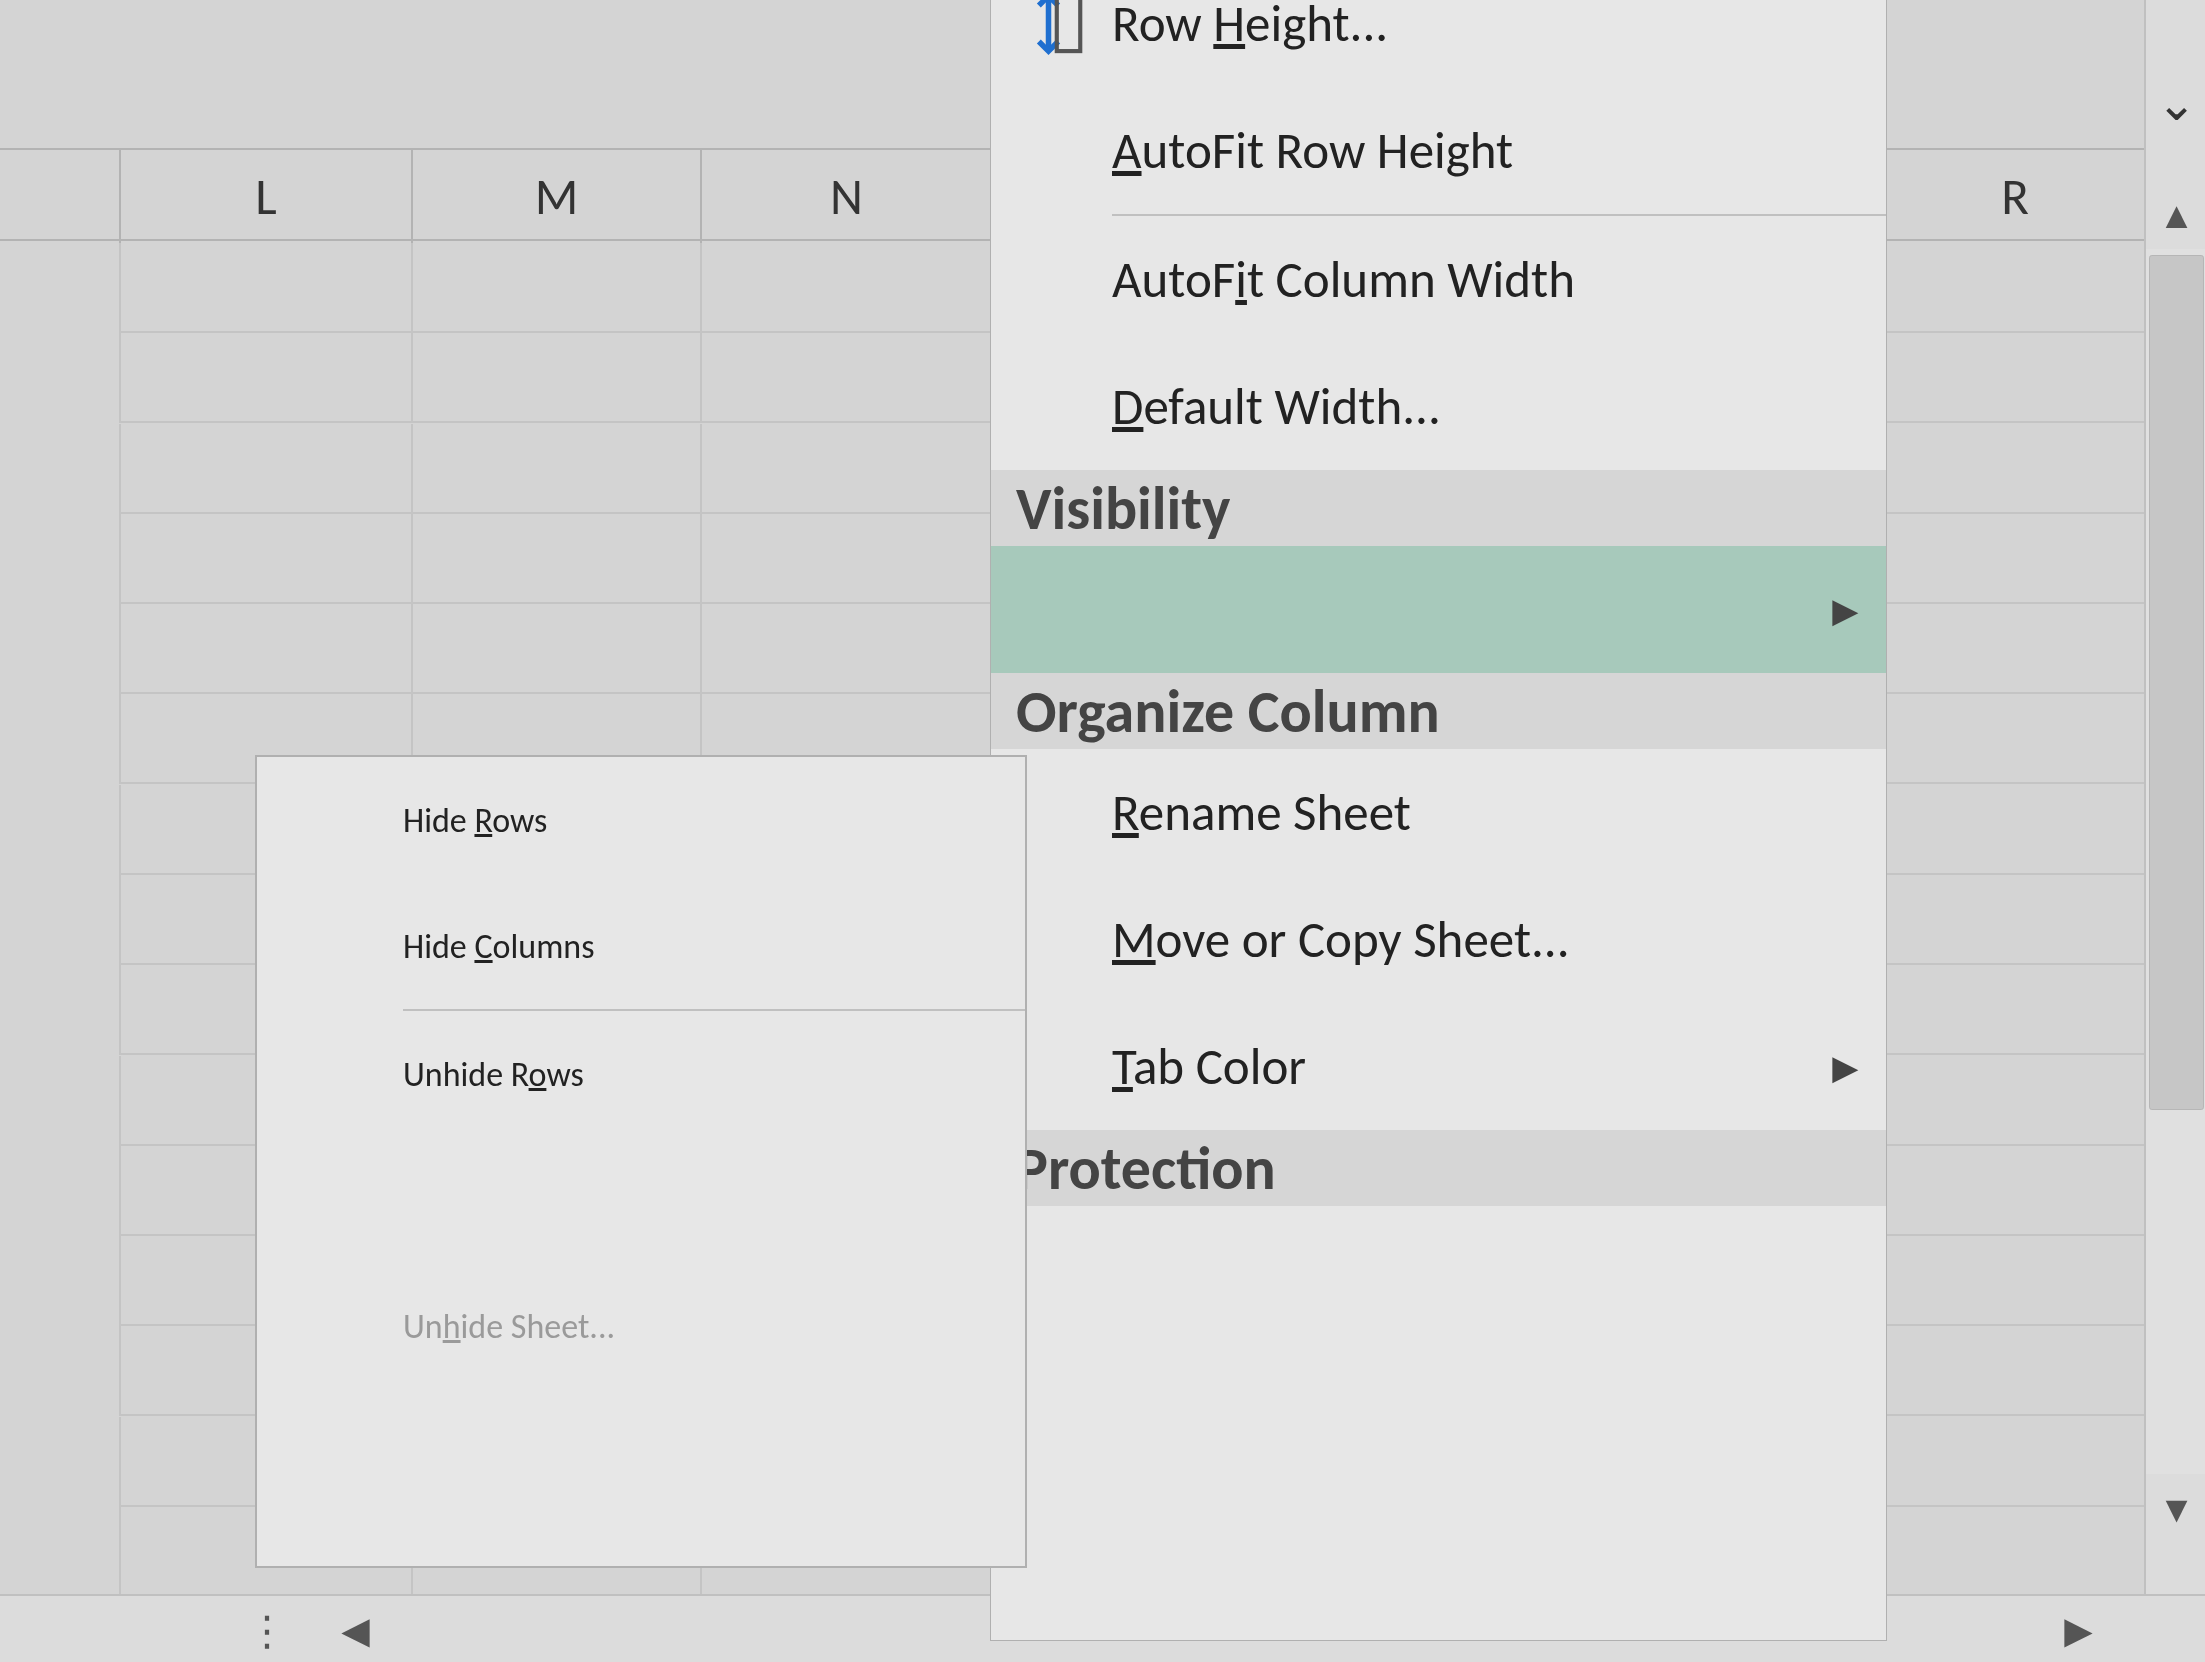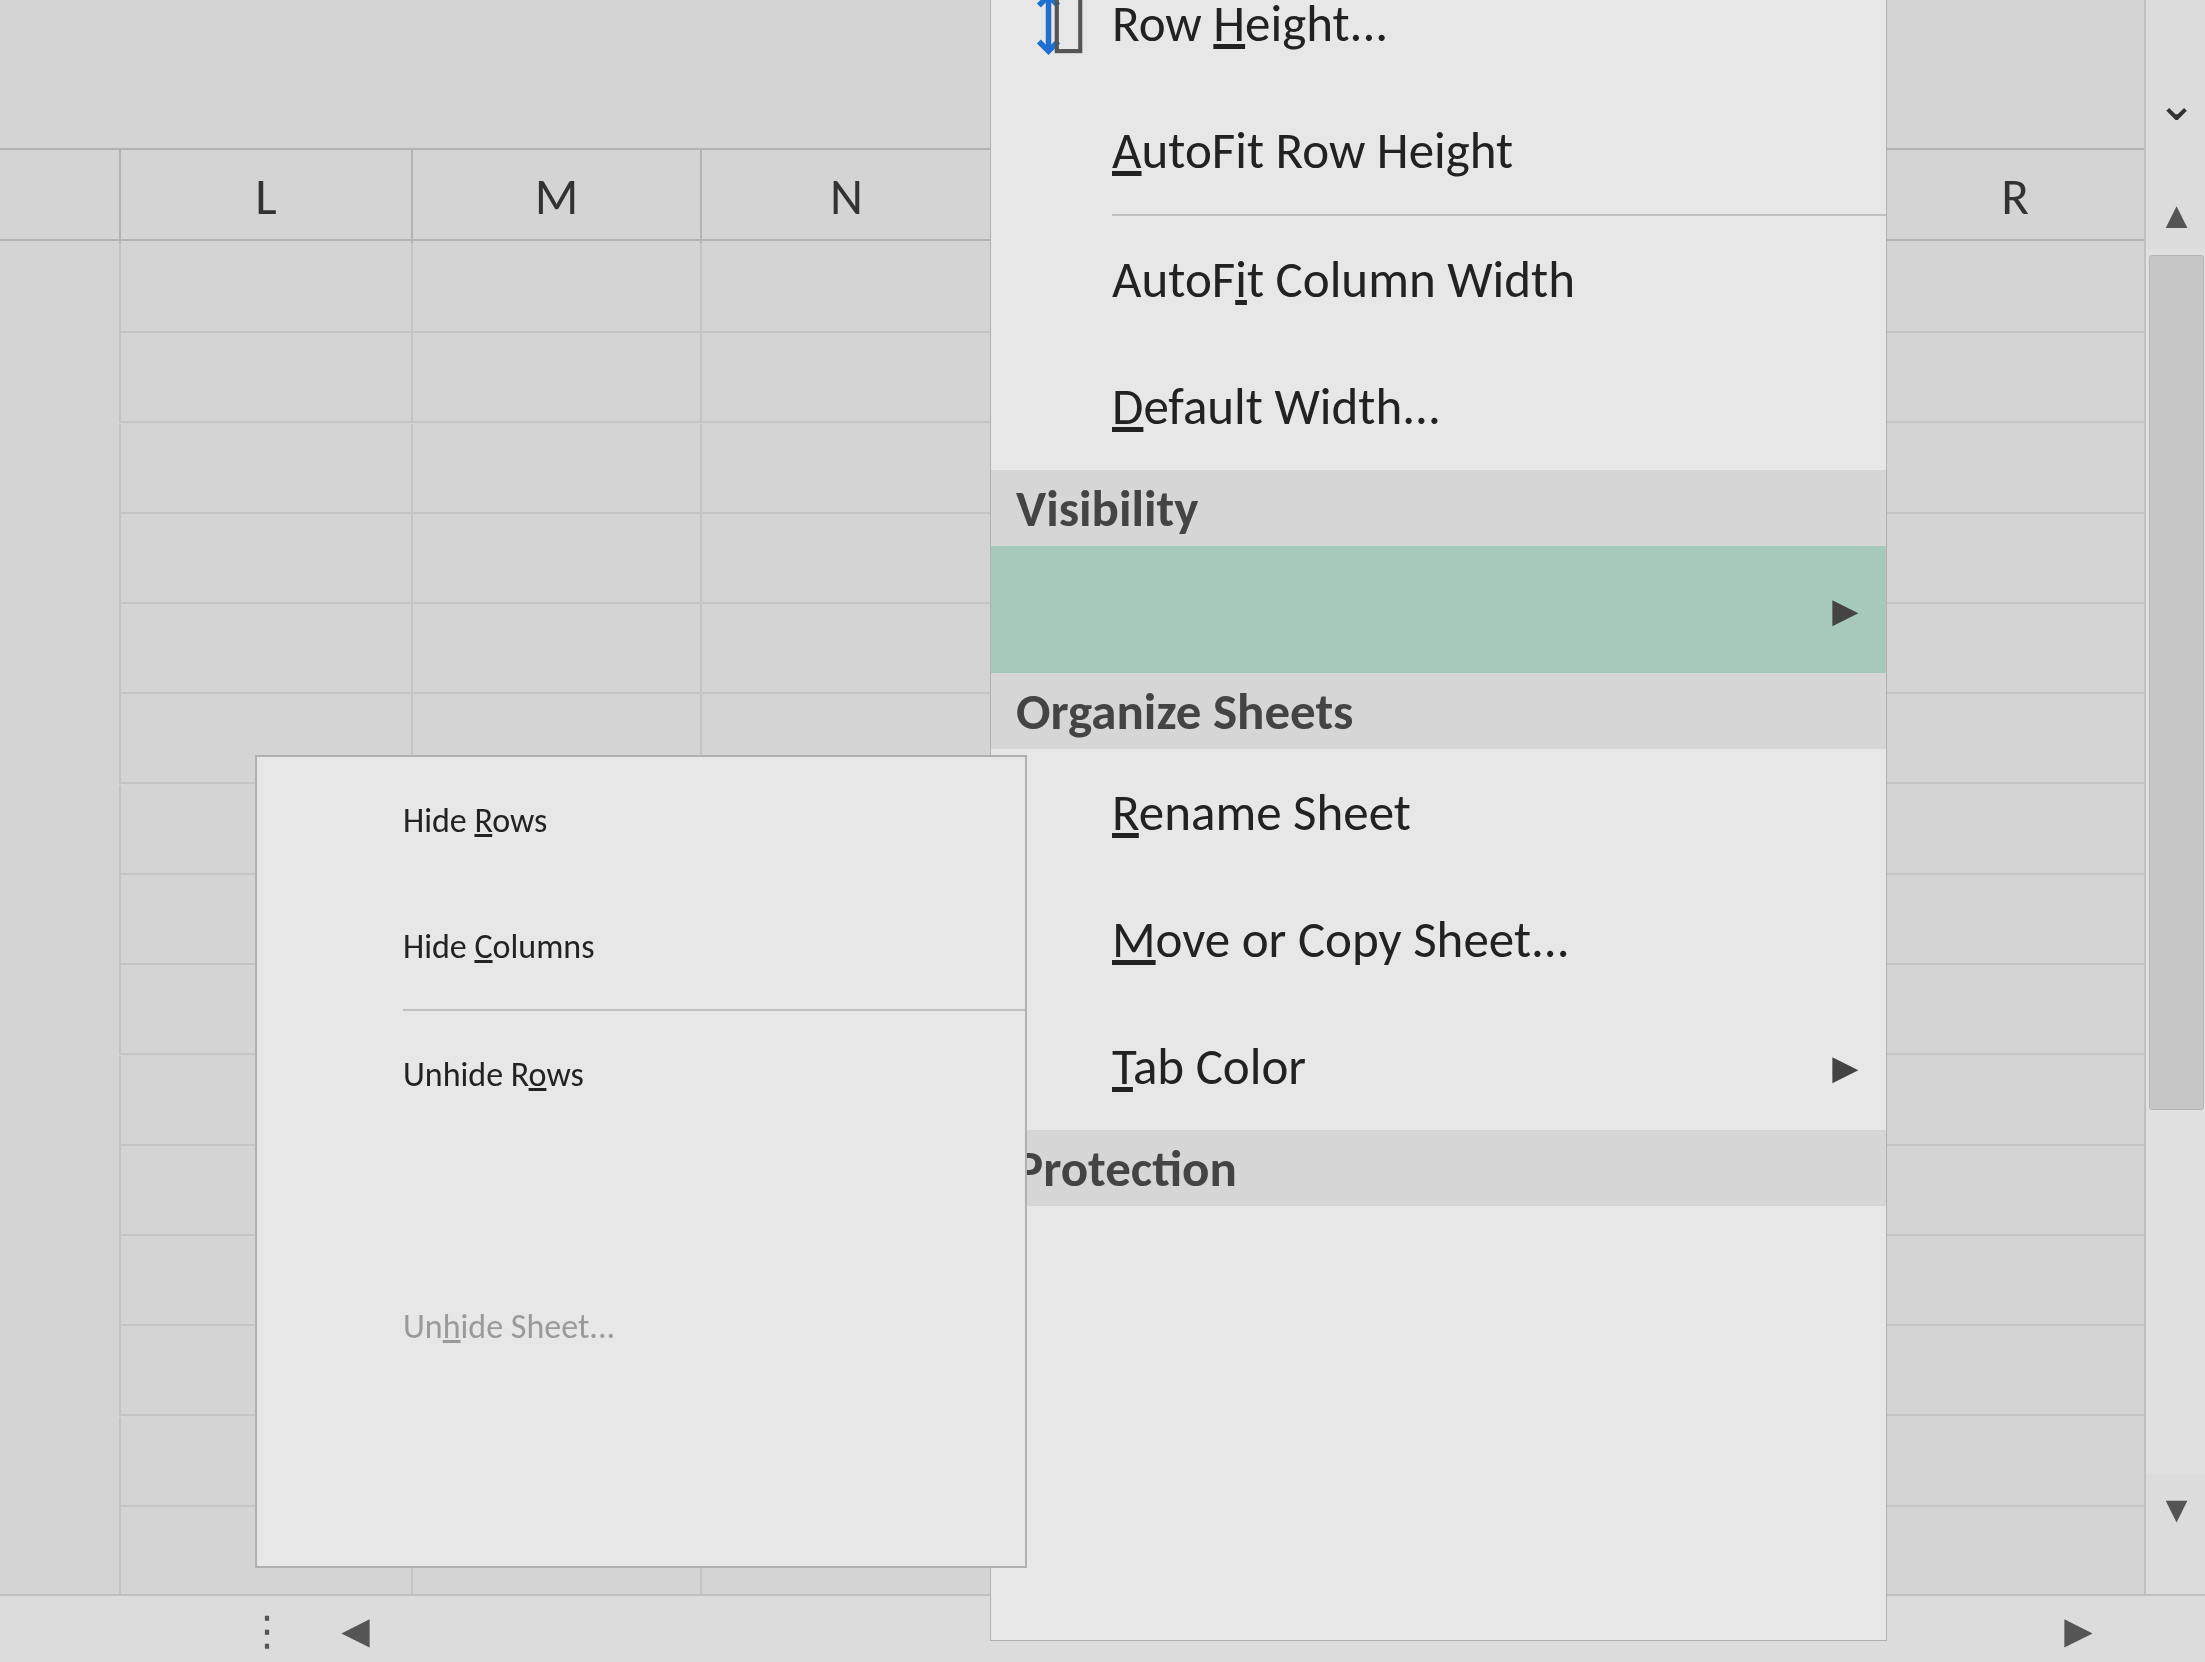--- a/index.html
+++ b/index.html
@@ -29,21 +29,21 @@
 .hsb .btn{position:absolute;top:0;height:69px;width:69px;display:flex;align-items:center;justify-content:center;font-size:37px;color:#555}
 .hsb .left{left:321px}
 .hsb .right{left:2044px}
 .hsb .dots{position:absolute;left:236px;top:0;width:55px;height:69px;display:flex;align-items:center;justify-content:center;color:#555;font-size:41px;letter-spacing:-6.9px}
 
 
 .fmmenu{position:absolute;left:990px;top:-41px;width:897px;height:1682px;background:#e7e7e7;border:1.4px solid #b0b0b0;box-shadow:0 0 0 transparent}
 .fmmenu .item{position:relative;height:127px;display:flex;align-items:center;padding-left:121px;font-size:51px;color:#222}
 .fmmenu .item .ico{position:absolute;left:19.3px;top:50%;transform:translateY(-50%);width:76px;height:76px;display:flex;align-items:center;justify-content:center}
 .fmmenu .item .arrow{position:absolute;right:27.6px;top:50%;transform:translateY(-50%);font-size:34px;color:#444}
-.fmmenu .head{position:relative;height:76px;display:flex;align-items:center;padding-left:25px;font-size:51px;font-weight:700;color:#444;background:#d6d6d6}
+.fmmenu .head{position:relative;height:76px;display:flex;align-items:center;padding-left:25px;font-size:60px;font-weight:700;color:#444;background:#d6d6d6}
 .fmmenu .sel{background:#a7c9bb}
 .fmmenu .sep{margin-left:121px;border-top:2.1px solid #c0c0c0}
 .fmmenu u{text-decoration:underline}
 
 
 .submenu{position:absolute;left:255px;top:755px;width:772px;height:813px;background:#e7e7e7;border:2.1px solid #b0b0b0}
 .submenu .sitem{position:relative;height:126px;display:flex;align-items:center;padding-left:146px;font-size:34px;color:#222}
 .submenu .sitem.dis{color:#9a9a9a}
 .submenu .ssep{margin-left:146px;border-top:2.1px solid #c0c0c0}
 
@@ -209,21 +209,21 @@
     <div class="item">
       <span>AutoF<u>i</u>t Column Width</span>
     </div>
     <div class="item">
       <span><u>D</u>efault Width...</span>
     </div>
     <div class="head">Visibility</div>
     <div class="item sel">
       <span class="arrow">▶</span>
     </div>
-    <div class="head">Organize Sheets</div>
+    <div class="head">Organize Column</div>
     <div class="item">
       <span><u>R</u>ename Sheet</span>
     </div>
     <div class="item">
       <span><u>M</u>ove or Copy Sheet...</span>
     </div>
     <div class="item">
       <span><u>T</u>ab Color</span>
       <span class="arrow">▶</span>
     </div>

